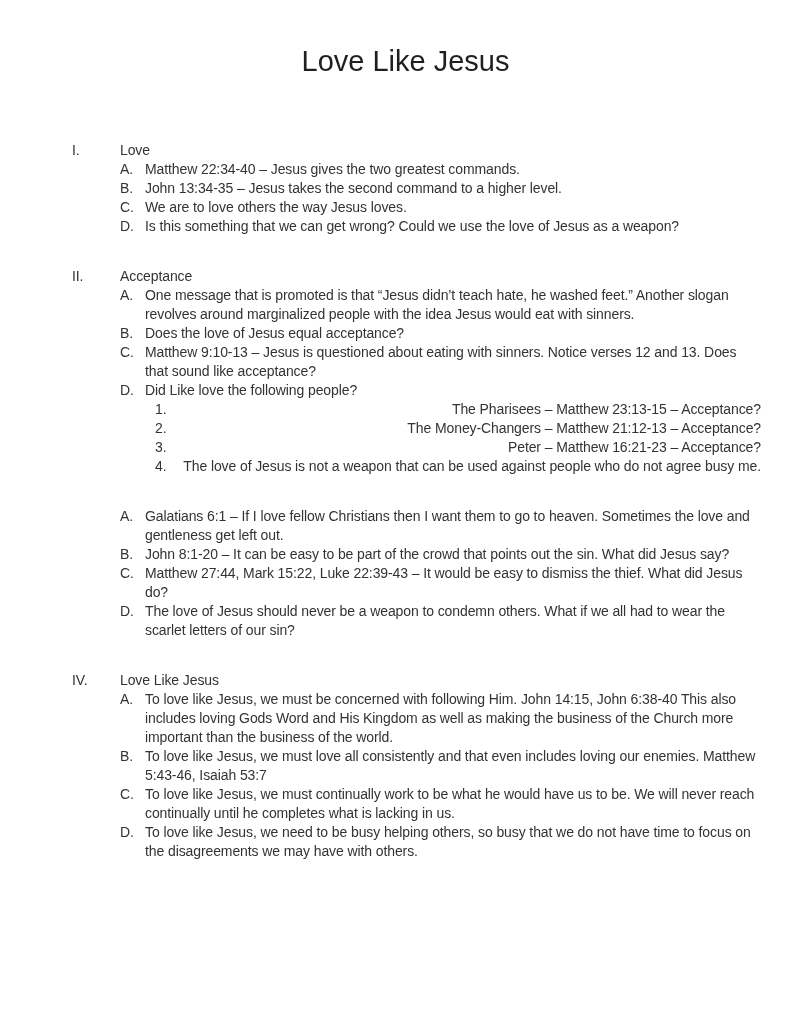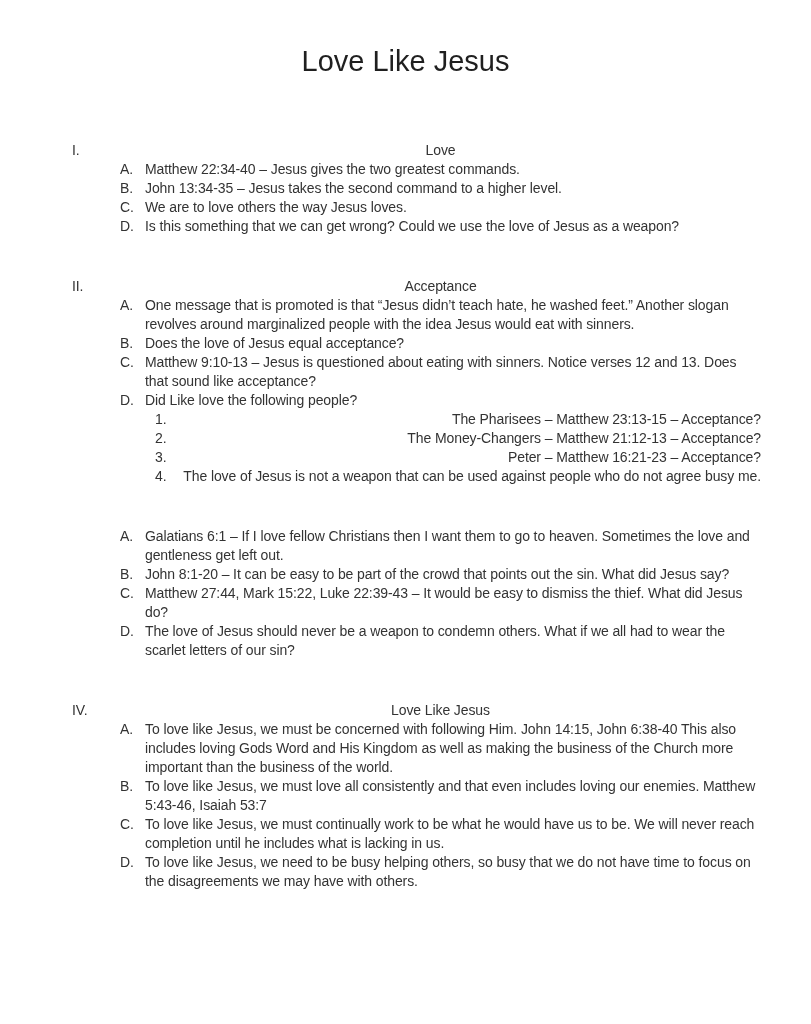--- a/index.html
+++ b/index.html
@@ -17,25 +17,25 @@
   .title {
     margin: 42px 0 0 0;
     text-align: center;
     font-size: 29px;
     line-height: 38px;
     font-weight: 400;
     letter-spacing: 0;
     color: #1f1f1f;
   }
   .content { padding: 0 50px 0 72px; }
-  .section { margin-top: 41px; }
+  .section { margin-top: 31px; }
   .section.first { margin-top: 61px; }
   .sec-head { display: flex; }
   .numeral { flex: 0 0 48px; width: 48px; }
-  .heading { flex: 1; text-align: center; }
+  .heading { flex: 1; }
   .item { margin-left: 48px; }
   .irow { display: flex; }
   .ilabel { flex: 0 0 25px; width: 25px; }
   .itext { flex: 1; }
   .subitem { display: flex; margin-left: 35px; }
   .slabel { flex: 0 0 25px; width: 25px; }
   .stext { flex: 1; text-align: right; }
 </style>
 </head>
 <body>
@@ -164,21 +164,21 @@
       </div>
       <div class="item">
         <div class="irow">
           <span class="ilabel">B.</span>
           <span class="itext">To love like Jesus, we must love all consistently and that even includes loving our enemies. Matthew 5:43-46, Isaiah 53:7</span>
         </div>
       </div>
       <div class="item">
         <div class="irow">
           <span class="ilabel">C.</span>
-          <span class="itext">To love like Jesus, we must continually work to be what he would have us to be. We will never reach completion until he includes what is lacking in us.</span>
+          <span class="itext">To love like Jesus, we must continually work to be what he would have us to be. We will never reach continually until he completes what is lacking in us.</span>
         </div>
       </div>
       <div class="item">
         <div class="irow">
           <span class="ilabel">D.</span>
           <span class="itext">To love like Jesus, we need to be busy helping others, so busy that we do not have time to focus on the disagreements we may have with others.</span>
         </div>
       </div>
     </div>
 

